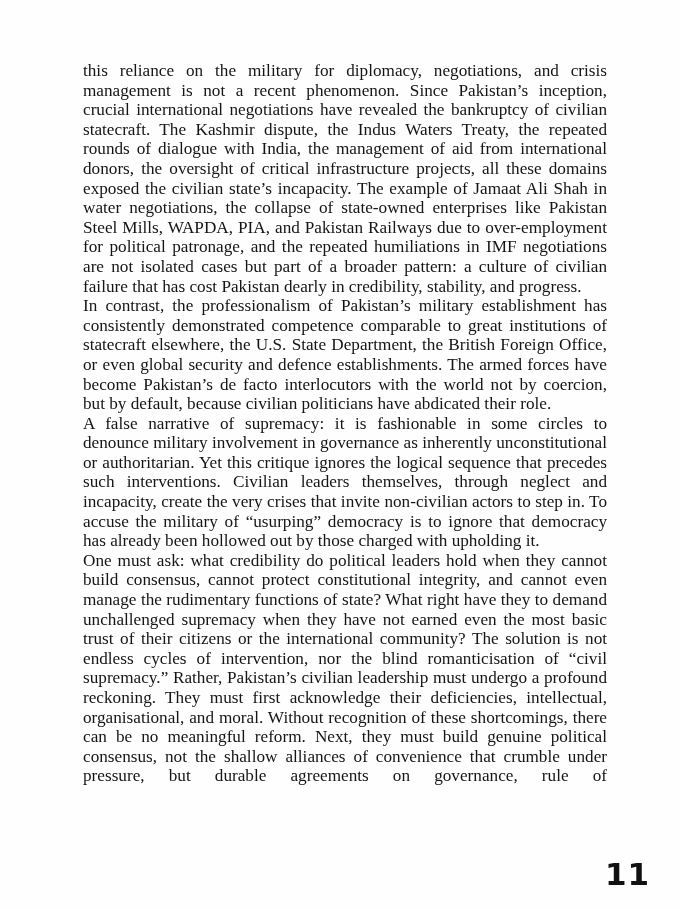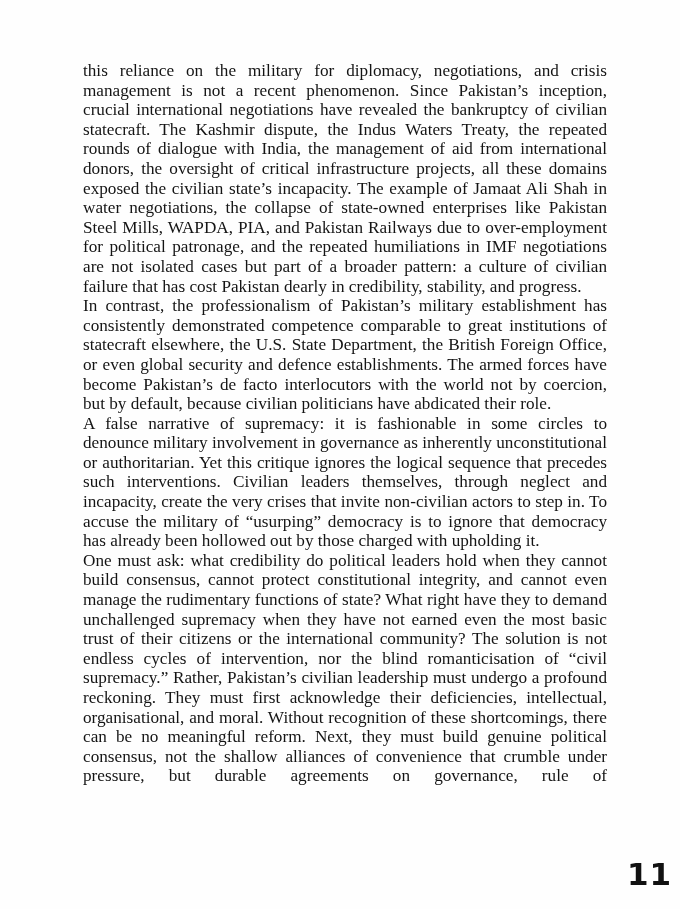--- a/index.html
+++ b/index.html
@@ -12,21 +12,21 @@
     font-family:"Liberation Serif", "DejaVu Serif", serif;
     font-size:17.2px; line-height:19.6px; color:#141414;
     text-align:justify; hyphens:none;
   }
   .text-block p { margin:0; padding:0; }
   .text-block p.last-unjust { text-align-last:left; }
   .text-block p.trailing-cut { text-align-last:justify; }
   .page-number {
     position:absolute; left:600px; top:856px;
     font-family:"DejaVu Sans", "Liberation Sans", sans-serif;
-    font-size:31px; font-weight:bold; color:#111; letter-spacing:1px;margin-left:22px;
+    font-size:31px; font-weight:bold; color:#111; letter-spacing:1px;
   }
 </style>
 </head>
 <body>
 
 <div class="page">
   <div class="text-block">
     <p class="last-unjust">this reliance on the military for diplomacy, negotiations, and crisis management is not a recent phenomenon. Since Pakistan’s inception, crucial international negotiations have revealed the bankruptcy of civilian statecraft. The Kashmir dispute, the Indus Waters Treaty, the repeated rounds of dialogue with India, the management of aid from international donors, the oversight of critical infrastructure projects, all these domains exposed the civilian state’s incapacity. The example of Jamaat Ali Shah in water negotiations, the collapse of state-owned enterprises like Pakistan Steel Mills, WAPDA, PIA, and Pakistan Railways due to over-employment for political patronage, and the repeated humiliations in IMF negotiations are not isolated cases but part of a broader pattern: a culture of civilian failure that has cost Pakistan dearly in credibility, stability, and progress.</p>
     <p class="last-unjust">In contrast, the professionalism of Pakistan’s military establishment has consistently demonstrated competence comparable to great institutions of statecraft elsewhere, the U.S. State Department, the British Foreign Office, or even global security and defence establishments. The armed forces have become Pakistan’s de facto interlocutors with the world not by coercion, but by default, because civilian politicians have abdicated their role.</p>
     <p class="last-unjust">A false narrative of supremacy: it is fashionable in some circles to denounce military involvement in governance as inherently unconstitutional or authoritarian. Yet this critique ignores the logical sequence that precedes such interventions. Civilian leaders themselves, through neglect and incapacity, create the very crises that invite non-civilian actors to step in. To accuse the military of “usurping” democracy is to ignore that democracy has already been hollowed out by those charged with upholding it.</p>

